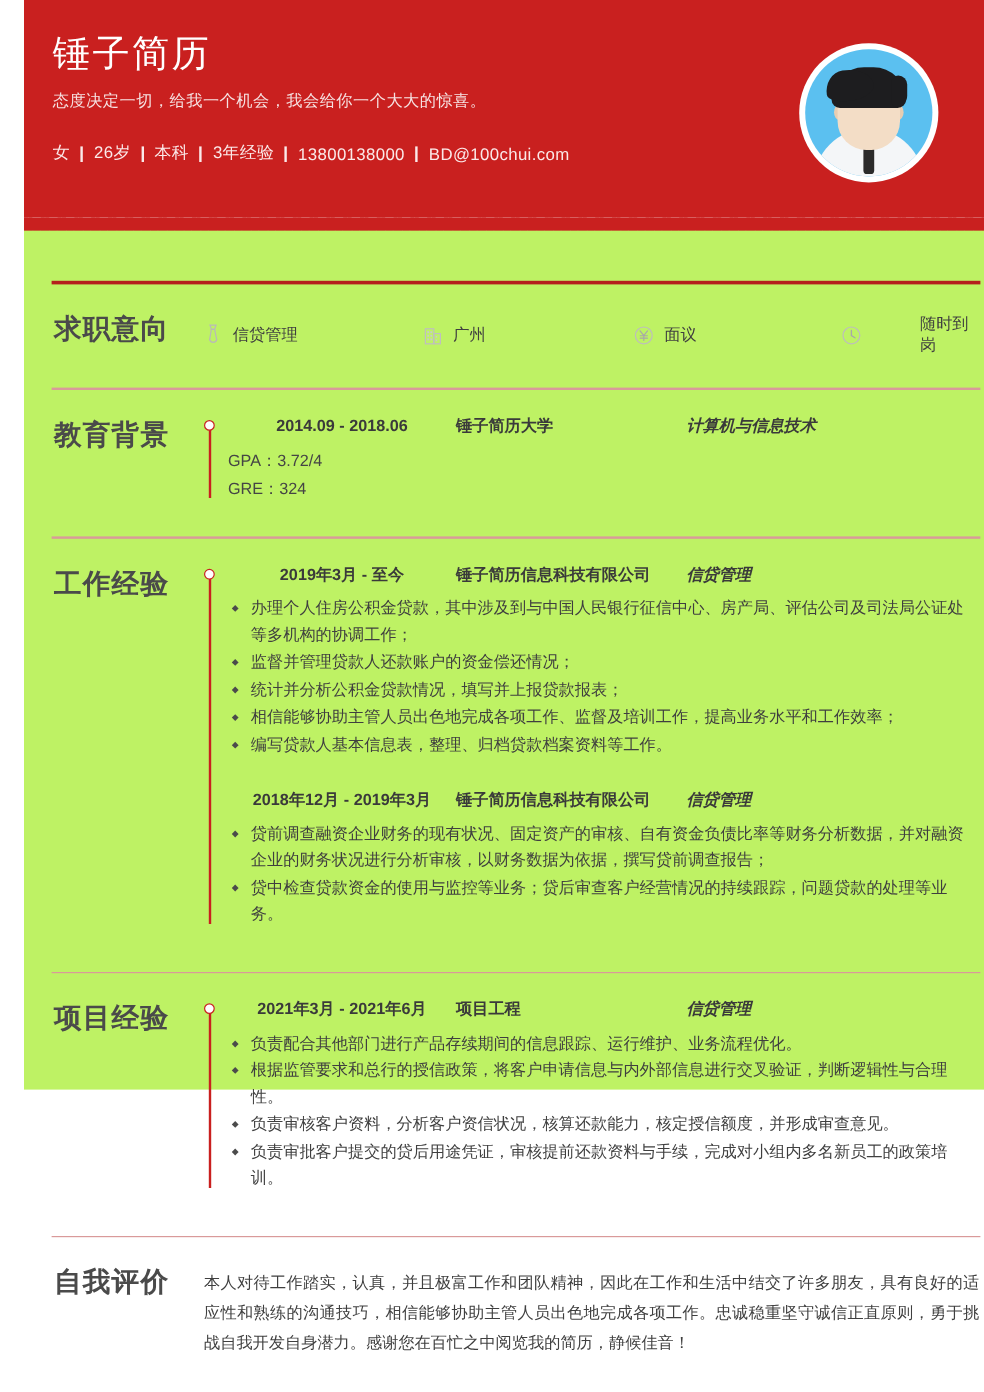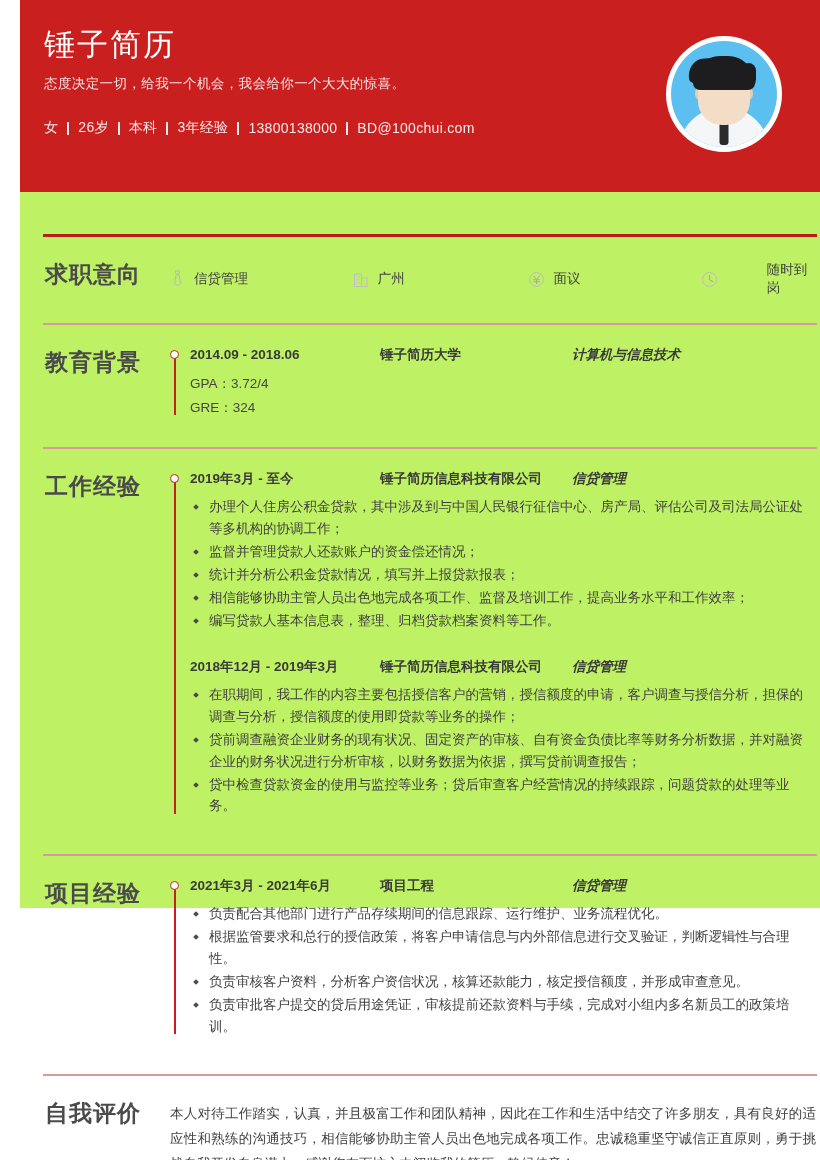--- a/index.html
+++ b/index.html
@@ -221,21 +221,21 @@
 
   .entry { padding-bottom: 2px; }
   .entry-head {
     display: flex;
     font-size: 13.5px;
     font-weight: bold;
     color: #3a3a3a;
     line-height: 1.45;
     padding-bottom: 4px;
   }
-  .eh-date  { width: 190px; flex: 0 0 190px; }
+  .eh-date  { width: 190px; flex: 0 0 190px; text-align: center; }
   .eh-org   { width: 192px; flex: 0 0 192px; }
   .eh-role  { flex: 1; font-style: italic; }
 
   .sub-lines { padding: 4px 0 0 0; }
   .sub-line {
     font-size: 13.5px;
     color: #454545;
     line-height: 1.75;
   }
 
@@ -422,21 +422,20 @@
             </ul>
           </div>
 
           <div class="entry" style="padding-top:22px;">
             <div class="entry-head">
               <div class="eh-date">2018年12月 - 2019年3月</div>
               <div class="eh-org">锤子简历信息科技有限公司</div>
               <div class="eh-role">信贷管理</div>
             </div>
             <ul class="bullets">
-              <li>在职期间，我工作的内容主要包括授信客户的营销，授信额度的申请，客户调查与授信分析，担保的调查与分析，授信额度的使用即贷款等业务的操作；</li>
               <li>贷前调查融资企业财务的现有状况、固定资产的审核、自有资金负债比率等财务分析数据，并对融资企业的财务状况进行分析审核，以财务数据为依据，撰写贷前调查报告；</li>
               <li>贷中检查贷款资金的使用与监控等业务；贷后审查客户经营情况的持续跟踪，问题贷款的处理等业务。</li>
             </ul>
           </div>
         </div>
       </div>
     </div>
 
     <div class="rule"></div>
 

